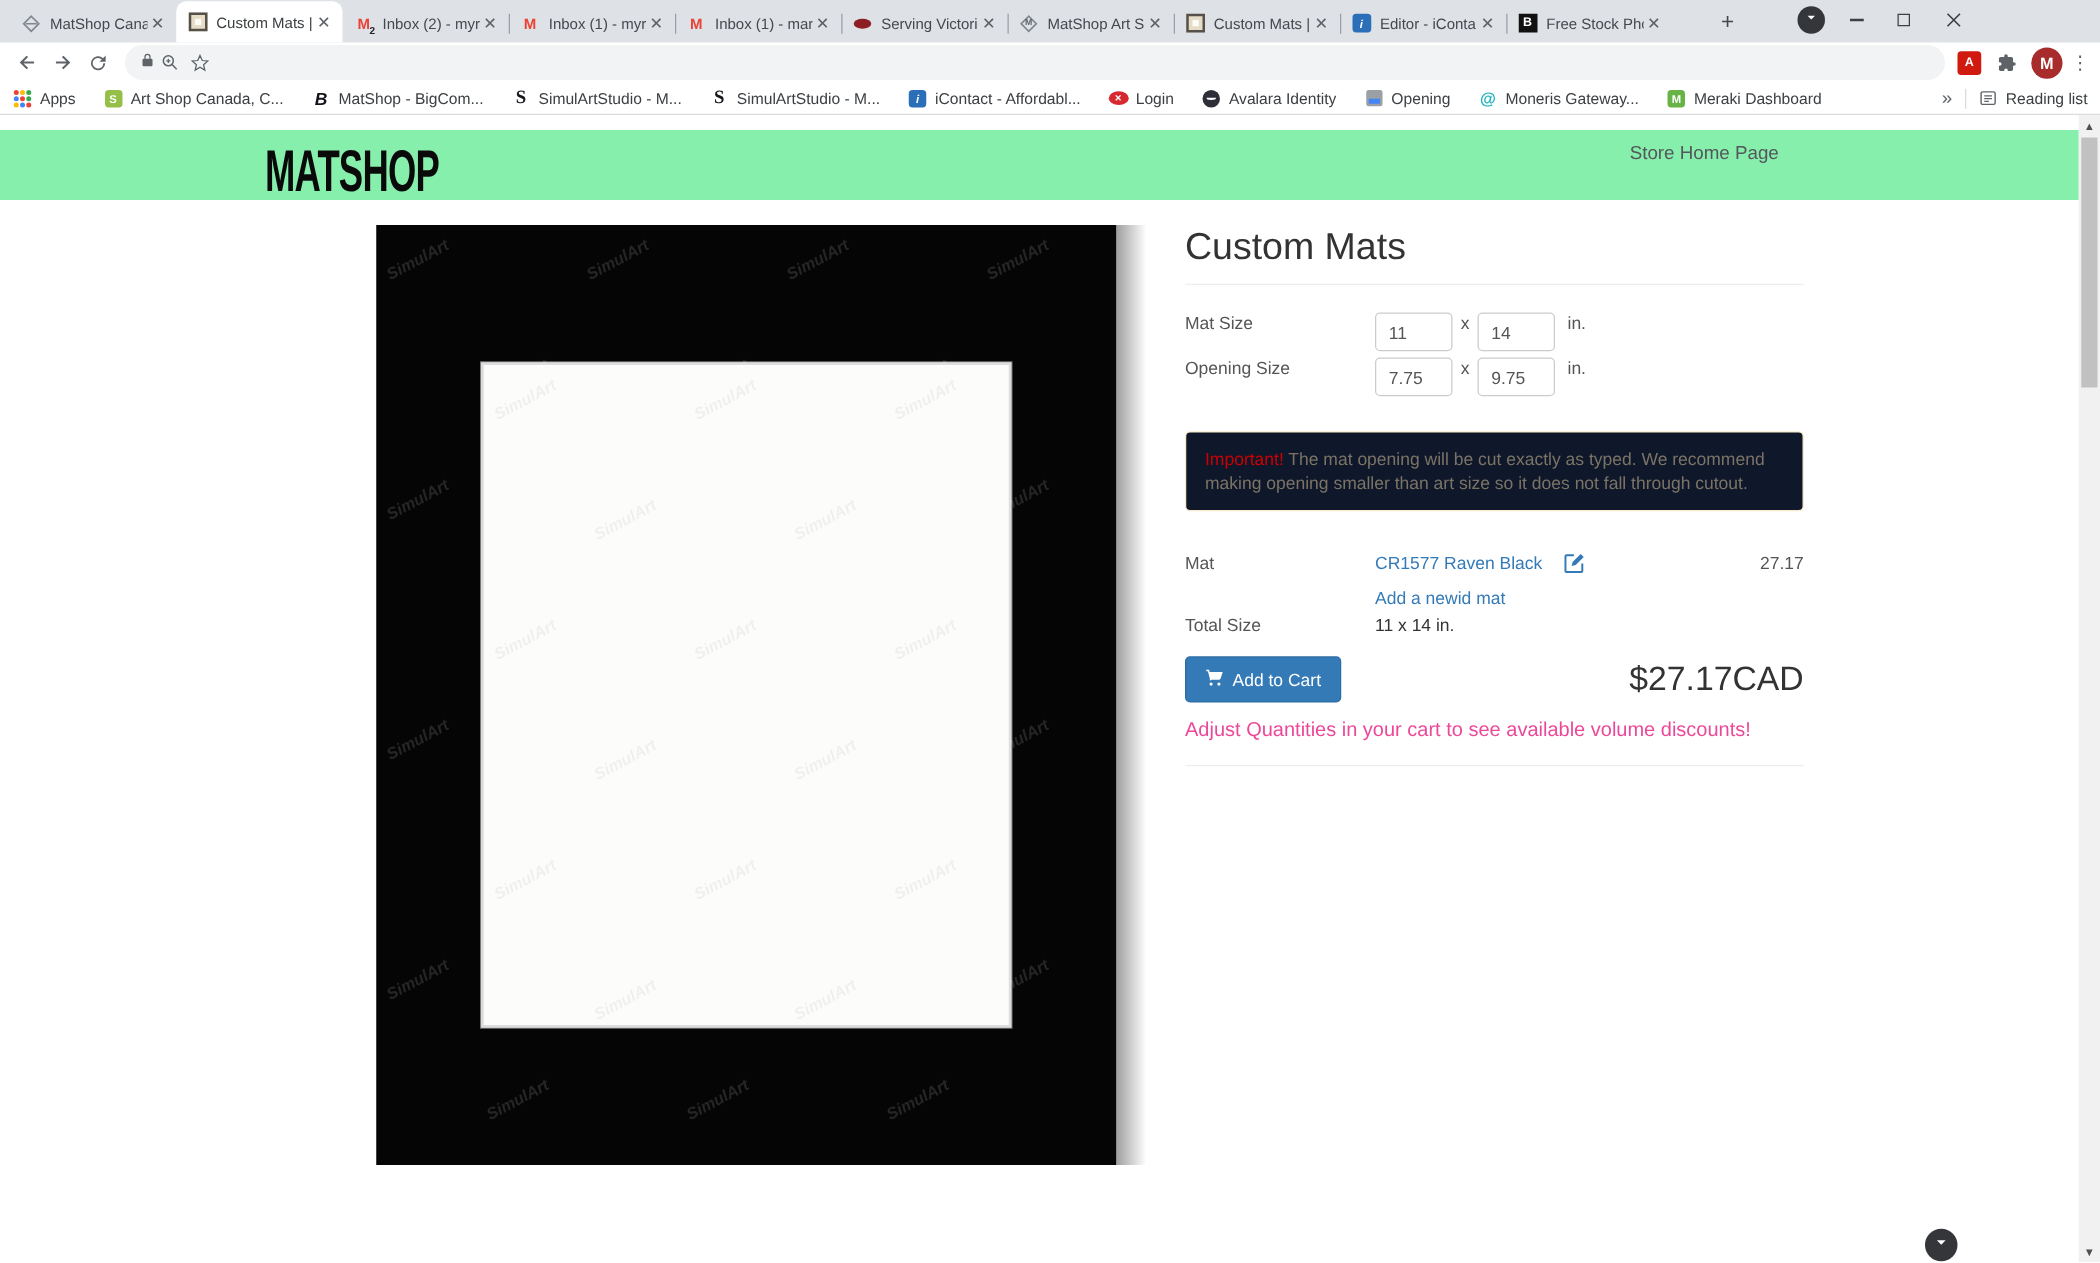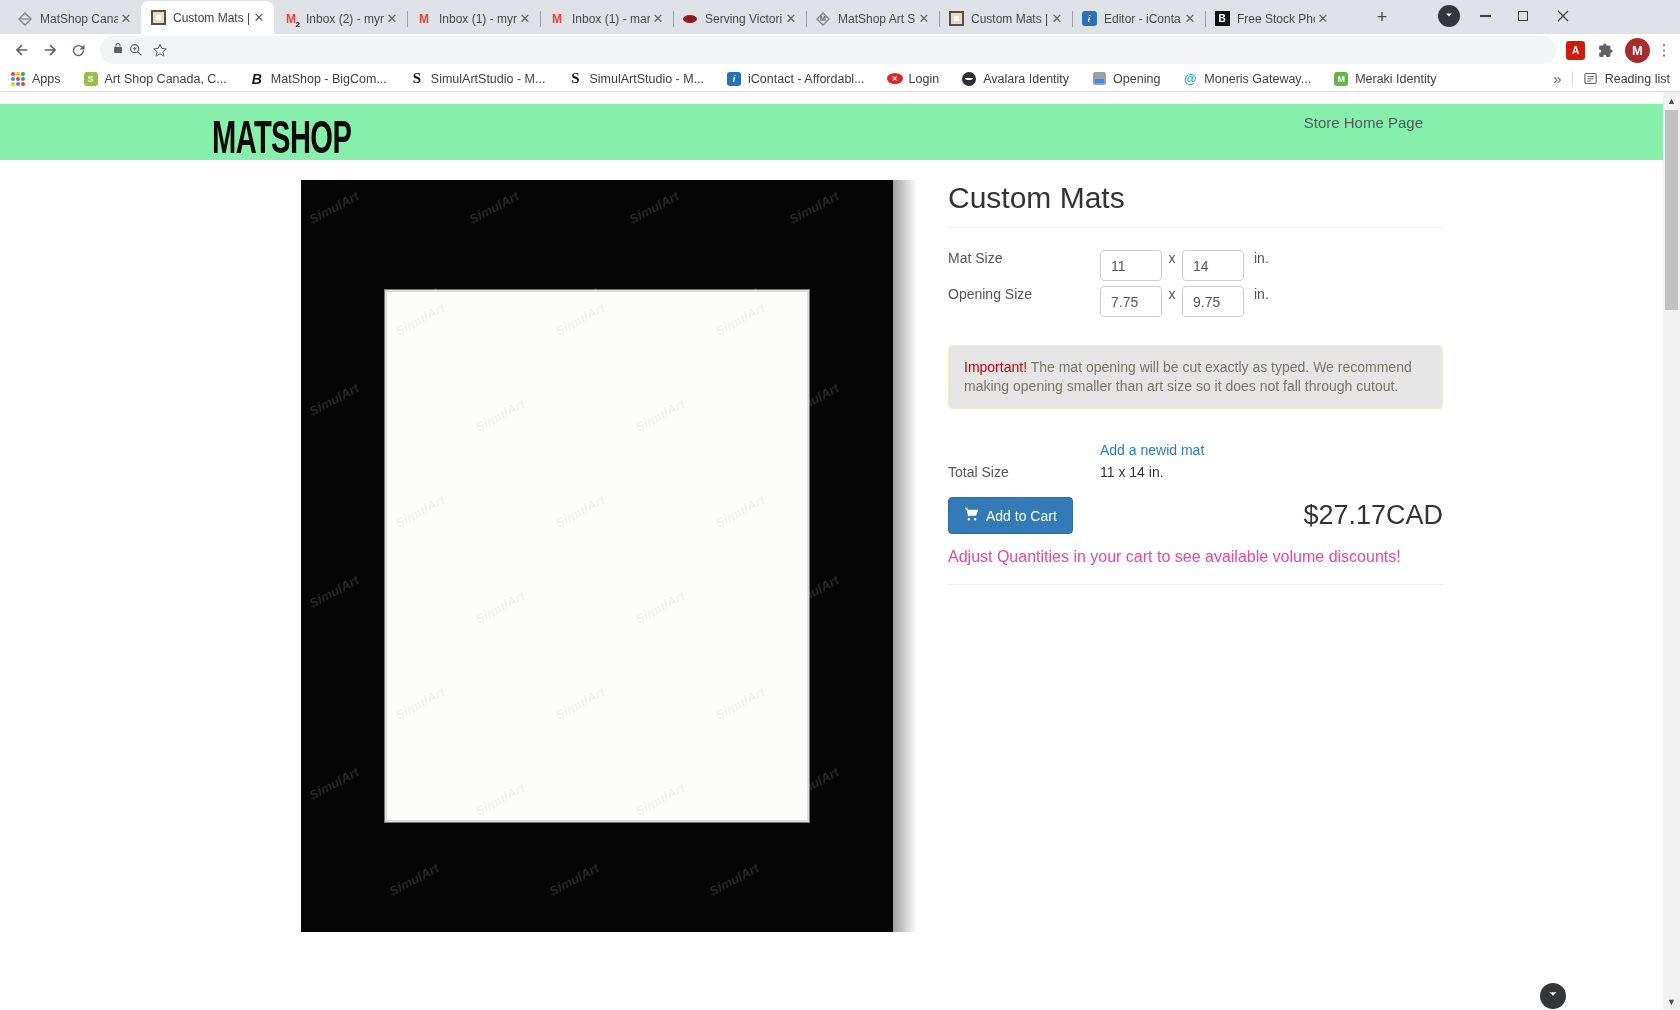--- a/index.html
+++ b/index.html
@@ -95,21 +95,21 @@
   .panel h1 { font-size:30px; font-weight:500; color:#333; line-height:30px; margin-bottom:14px; }
   .hr { border-top:1px solid #eee; height:0; }
   .hr1 { margin-bottom:22px; }
   .frow { display:flex; margin-bottom:5px; height:31px; }
   .flabel { width:152px; flex:none; font-size:14px; color:#555; }
   .sizein { width:62px; height:31px; border:1px solid #ccc; border-radius:4px; padding:0 10px;
     font-size:14px; color:#555; font-family:"Liberation Sans",sans-serif; }
   .xsep { width:20px; text-align:center; font-size:14px; color:#555; }
   .unit { margin-left:10px; font-size:14px; color:#555; }
 
-  .warnbox { margin-top:28px; background:#e5e5e5; border:1px solid #faebcc; border-radius:4px;
+  .warnbox { margin-top:28px; background:#0f172a; border:1px solid #faebcc; border-radius:4px;
     padding:12px 15px; font-size:14px; line-height:19px; color:#7b7466; margin-bottom:31px; }
   .warnbox .imp { color:#c00; }
 
   .irow { display:flex; align-items:flex-start; line-height:20px; font-size:14px; margin-bottom:4px; }
   .ilabel { width:152px; flex:none; color:#555; }
   .ival { color:#333; }
   .link { color:#337ab7; cursor:pointer; text-decoration:none; }
   .editic { margin-left:16px; cursor:pointer; position:relative; top:1px; }
   .iprice { margin-left:auto; color:#555; }
   .indent { margin-left:152px; }
@@ -366,21 +366,21 @@
       <div class="bk">
         <span class="bi">
           <span class="atsign">@</span>
         </span>
         <span>Moneris Gateway...</span>
       </div>
       <div class="bk">
         <span class="bi">
           <span class="sq" style="background:#67b346">M</span>
         </span>
-        <span>Meraki Identity</span>
+        <span>Meraki Dashboard</span>
       </div>
     </span>
   <div class="bkright">
     <span class="chev2">»</span>
     <span class="vdiv"></span>
     <div class="bk" style="margin-right:0">
       <span class="bi">
         <svg width="15" height="15" viewBox="0 0 24 24">
             <rect x="3" y="4" width="18" height="16" rx="2" fill="none" stroke="#5f6368" stroke-width="1.8"></rect>
             <path d="M7 9h10M7 12.5h10M7 16h6" stroke="#5f6368" stroke-width="1.6"></path>
@@ -461,20 +461,31 @@
       <input class="sizein" value="7.75" style="">
       <span class="xsep">x</span>
       <input class="sizein" value="9.75" style="">
       <span class="unit">in.</span>
     </div>
 
     <div class="warnbox">
       <span class="imp">Important!</span><span> The mat opening will be cut exactly as typed. We recommend making opening smaller than art size so it does not fall through cutout.</span>
     </div>
 
+    <div class="irow">
+      <span class="ilabel">Mat</span>
+      <span class="link">CR1577 Raven Black</span>
+      <span class="editic">
+        <svg width="19" height="19" viewBox="0 0 24 24">
+            <path fill="none" stroke="#337ab7" stroke-width="2" d="M20 12.5V20a1 1 0 0 1-1 1H4a1 1 0 0 1-1-1V5a1 1 0 0 1 1-1h7.5"></path>
+            <path fill="#337ab7" d="M9.2 15l1-4.1 8.2-8.2 3.1 3.1-8.2 8.2z"></path>
+          </svg>
+      </span>
+      <span class="iprice">27.17</span>
+    </div>
     <div class="irow indent mb2">
       <span class="link">Add a newid mat</span>
     </div>
     <div class="irow">
       <span class="ilabel">Total Size</span>
       <span class="ival">11 x 14 in.</span>
     </div>
 
     <div class="cartrow">
       <button class="addcart">

